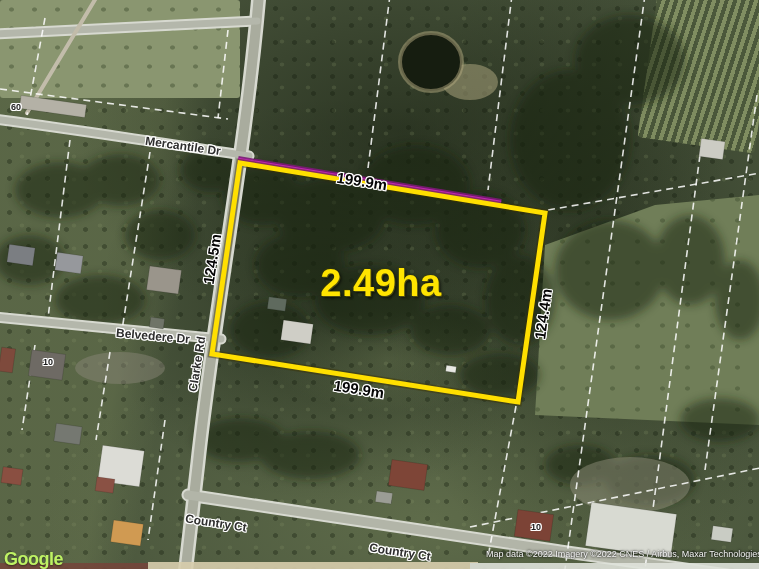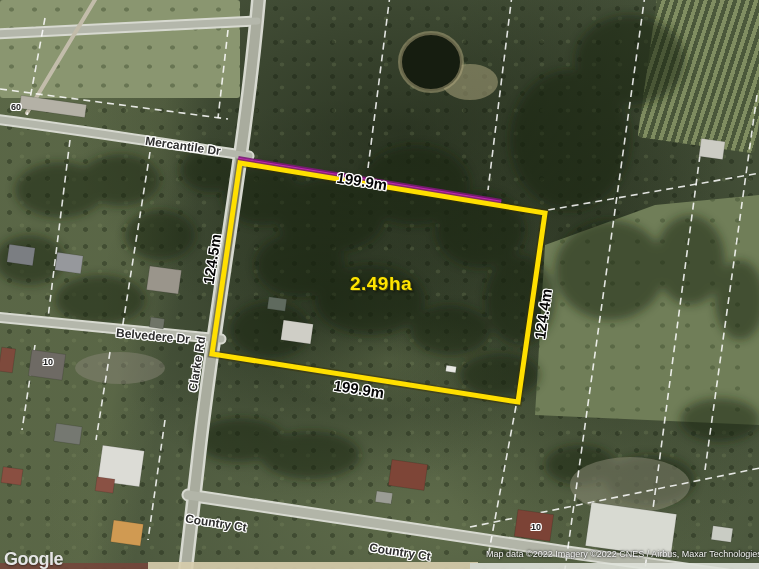--- a/index.html
+++ b/index.html
@@ -45,25 +45,25 @@
   .lbl{position:absolute;transform-origin:center;white-space:nowrap;line-height:1;}
   .halo{
     text-shadow:
       -1px -1px 0 #fff, 1px -1px 0 #fff, -1px 1px 0 #fff, 1px 1px 0 #fff,
       0 -1px 0 #fff, 0 1px 0 #fff, -1px 0 0 #fff, 1px 0 0 #fff;
   }
   .street{color:#2e2e2e;font-size:12px;font-weight:700;}
   .measure{color:#060606;font-size:15px;font-weight:700;}
   .num{color:#1b1b1b;font-size:9px;font-weight:700;}
   .area{
-    color:#ffe400;font-size:19px;font-weight:700;letter-spacing:.5px;
+    color:#ffe400;font-size:38px;font-weight:700;letter-spacing:.5px;
     text-shadow:1px 1px 0 #4a4a10, 2px 2px 3px rgba(0,0,0,.65), -1px -1px 1px rgba(60,60,0,.5);
   }
   .google-logo{
-    color:#e5e5e5;font-size:18px;font-weight:700;letter-spacing:-.5px;
+    color:#bef264;font-size:18px;font-weight:700;letter-spacing:-.5px;
     text-shadow:0 1px 2px rgba(0,0,0,.5);
   }
   .attribution{
     color:#f5f5f5;font-size:9px;
     text-shadow:0 0 2px rgba(0,0,0,.85),0 0 3px rgba(0,0,0,.6);
   }
 </style>
 </head>
 <body>
 

